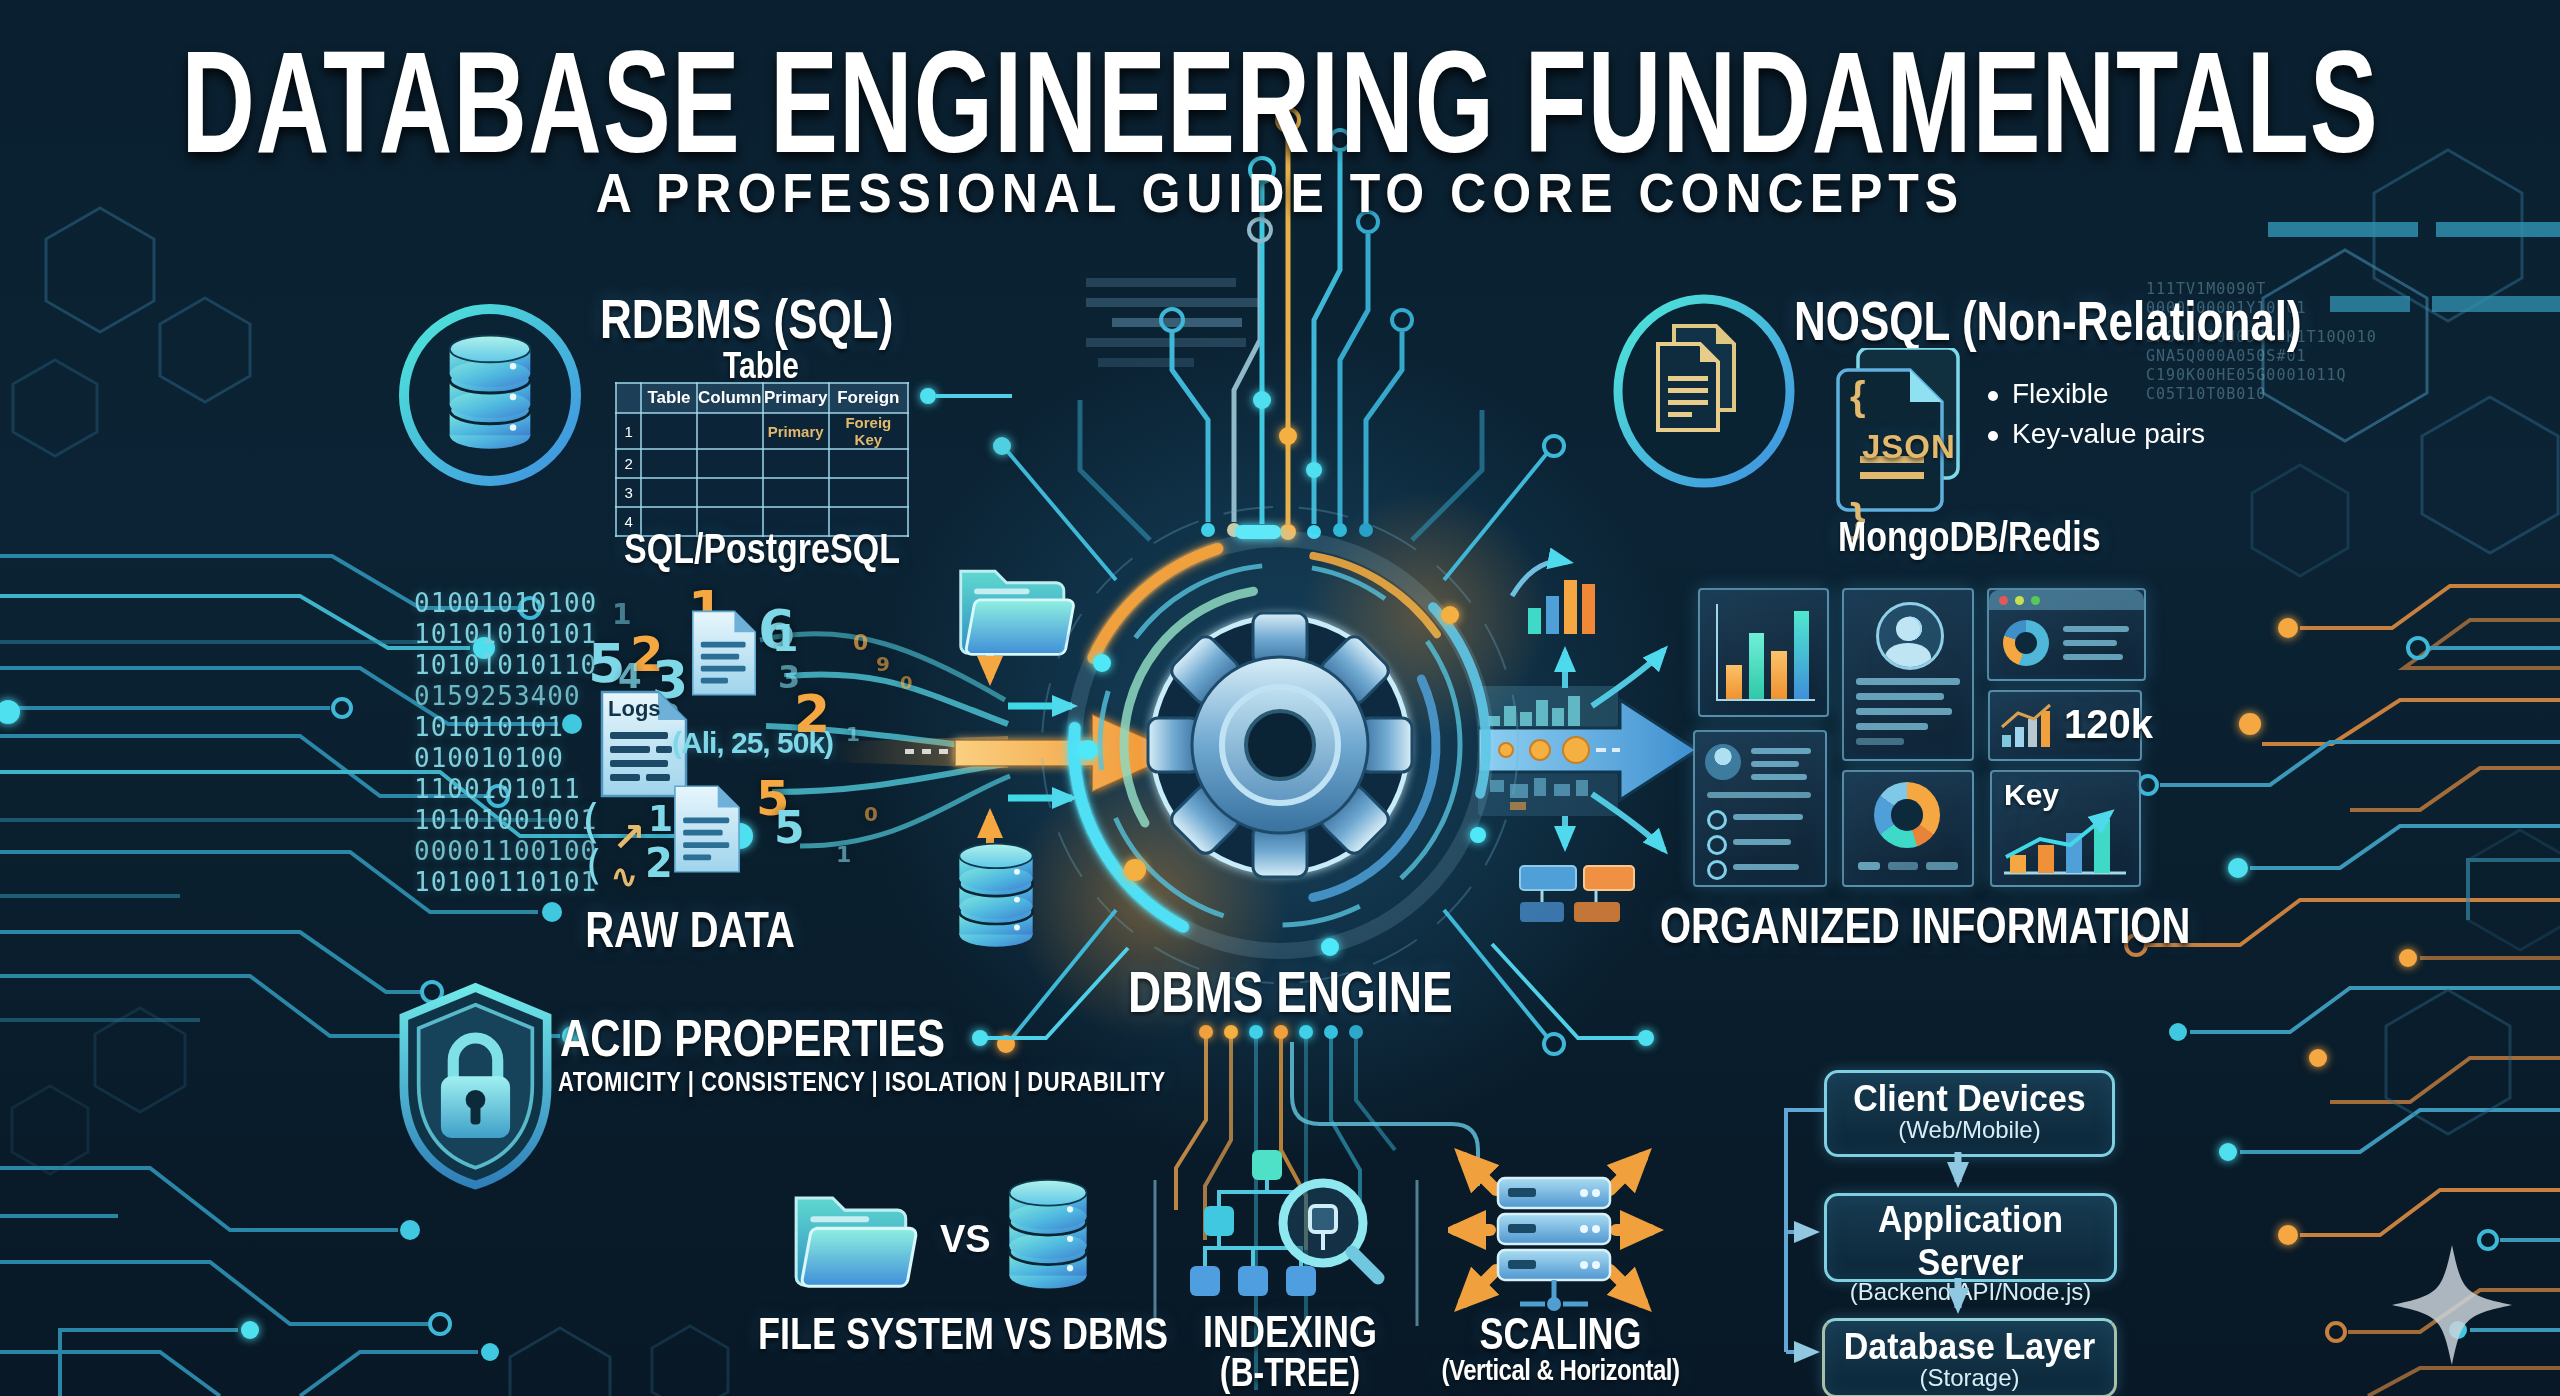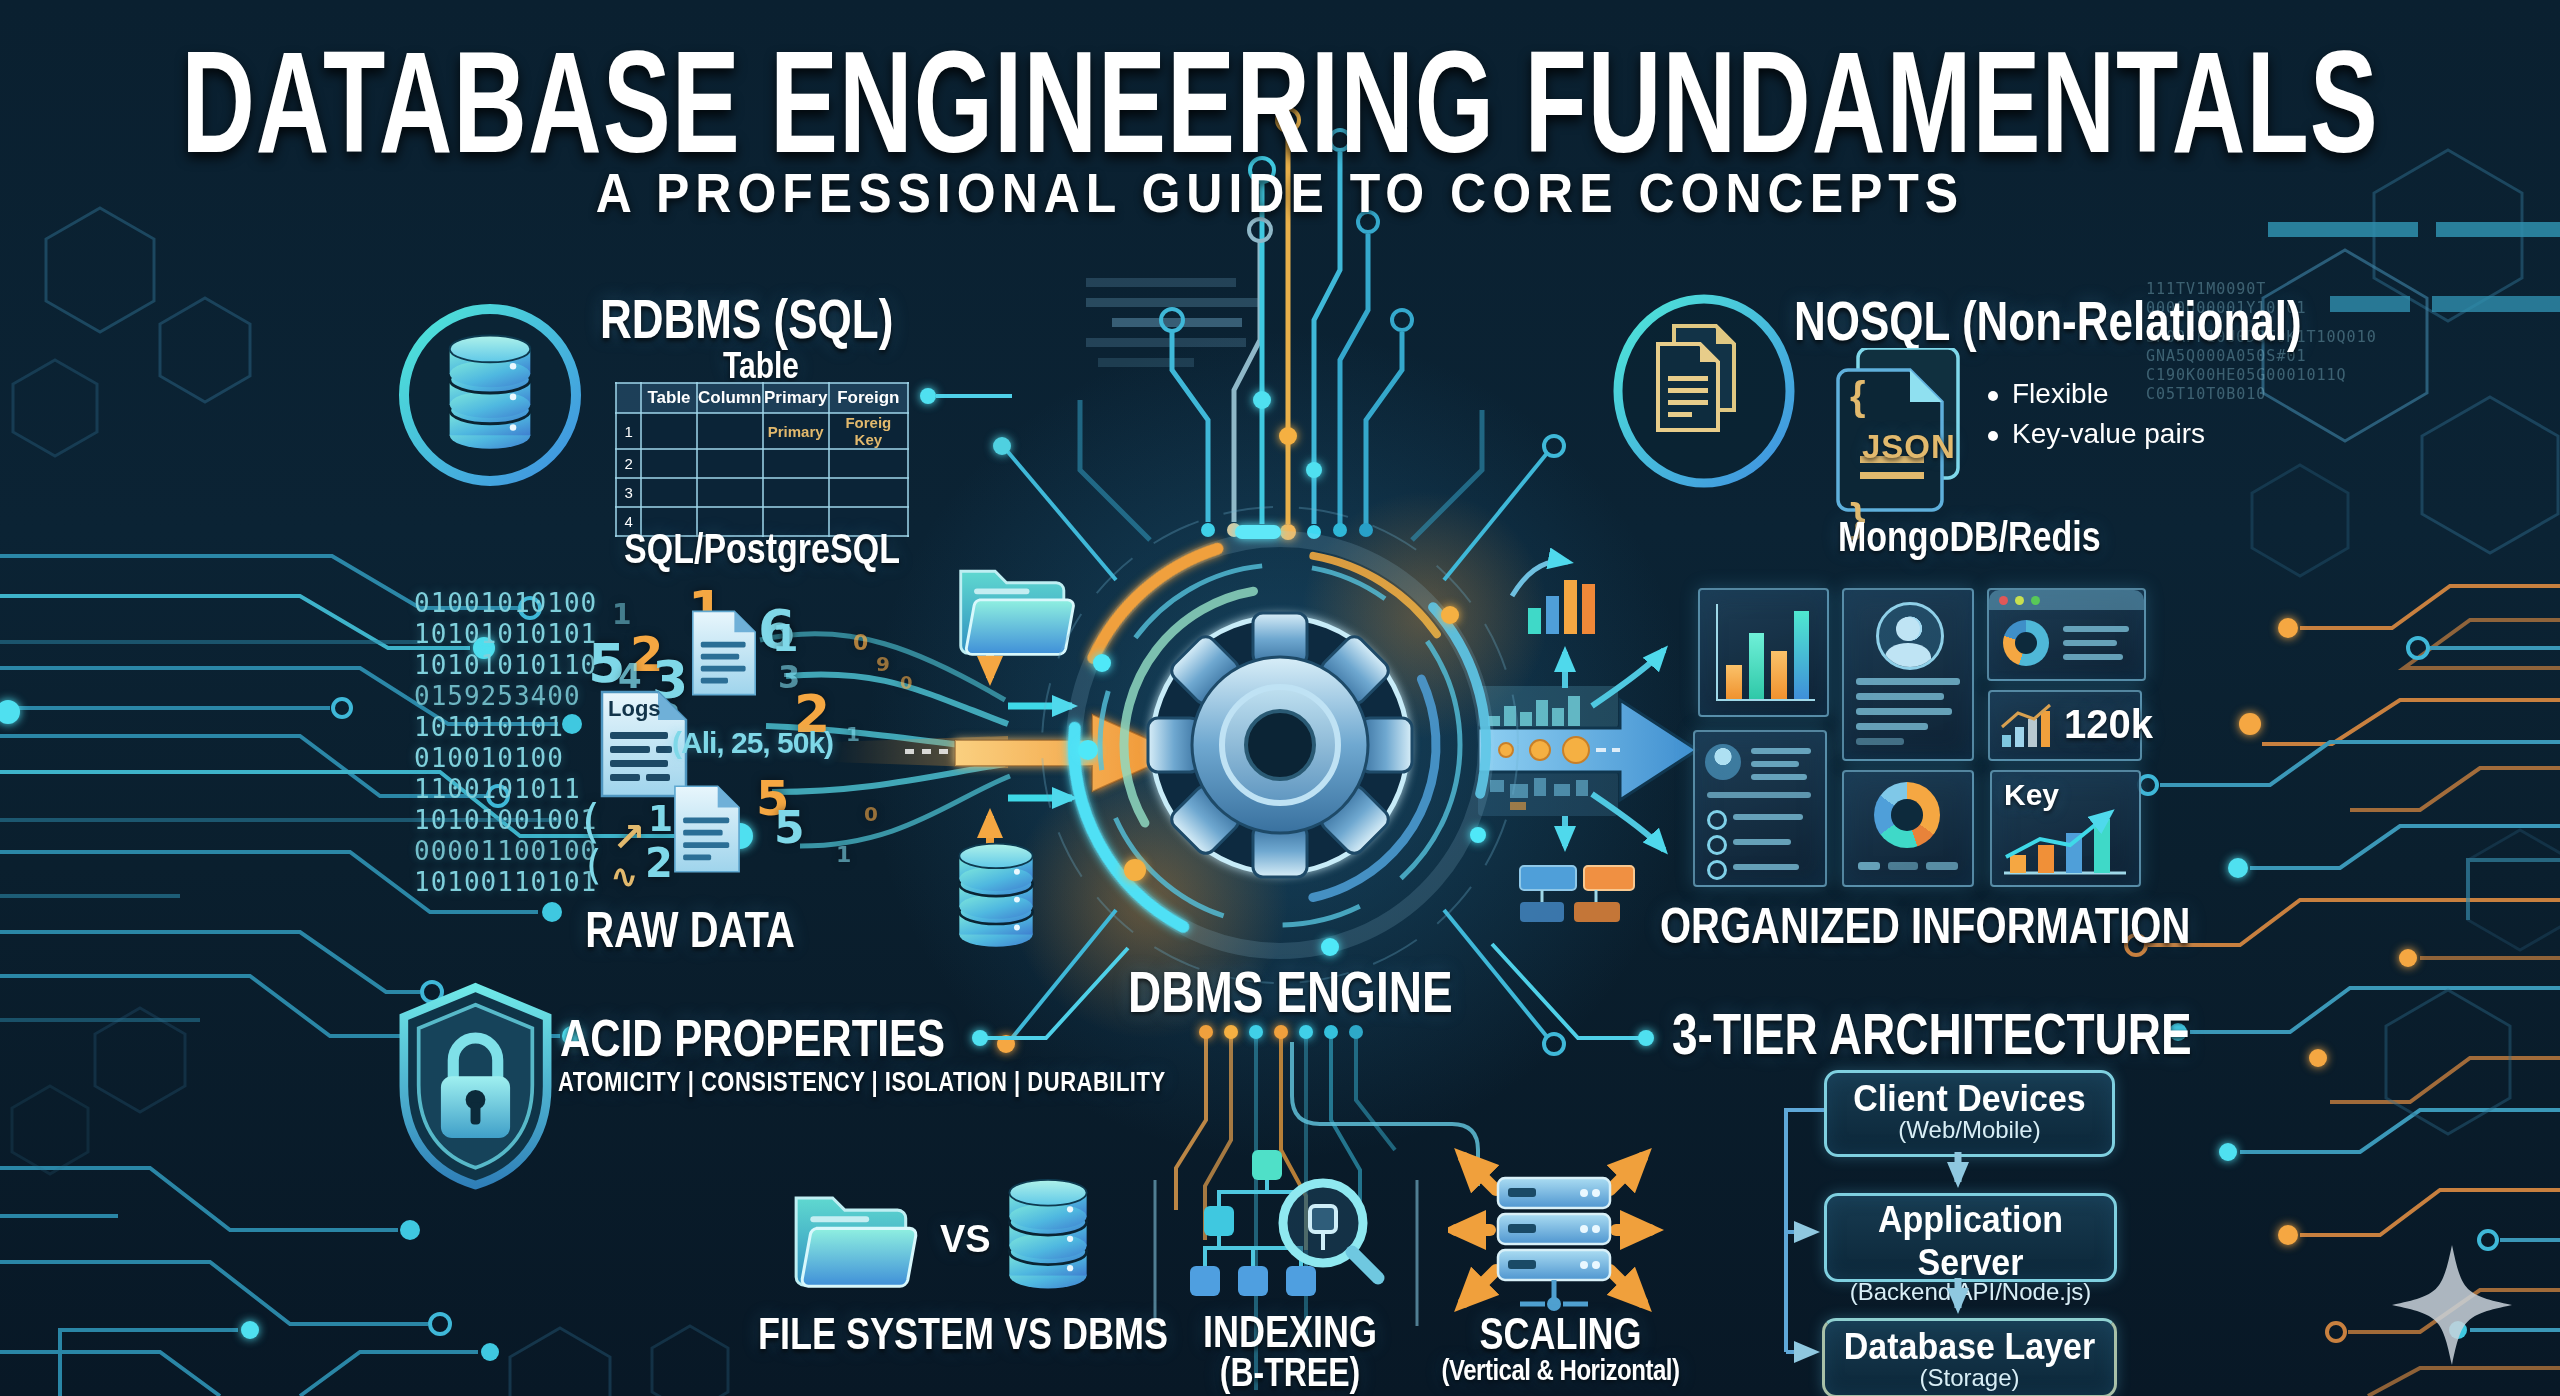--- a/index.html
+++ b/index.html
@@ -701,21 +701,20 @@
     <path d="M70 6 L128 30 V86 C128 130 104 156 70 166 C36 156 12 130 12 86 V30 Z" fill="#0f3448" stroke="url(#gShield)" stroke-width="7"></path>
     <path d="M70 20 L116 39 V85 C116 121 97 143 70 152 C43 143 24 121 24 85 V39 Z" fill="rgba(40,100,130,.35)" stroke="#5fc8d8" stroke-width="3" opacity=".9"></path>
     <path d="M52 80 v-15 a18 18 0 0 1 36 0 v15" fill="none" stroke="#7fe0e8" stroke-width="9"></path>
     <rect x="42" y="78" width="56" height="50" rx="9" fill="url(#gLock)"></rect>
     <circle cx="70" cy="97" r="8" fill="#0c2a3a"></circle>
       <rect x="66" y="99" width="8" height="18" rx="3" fill="#0c2a3a"></rect>
   </svg>
   <div class="abs" style="left:560px;top:1008px"><span class="h cond" style="font-size:42px;">ACID PROPERTIES</span></div>
   <div class="abs" style="left:558px;top:1066px"><span class="h cond" style="font-size:22px;letter-spacing:.5px;">ATOMICITY | CONSISTENCY | ISOLATION | DURABILITY</span></div>
 
-  <div class="abs" style="left:1672px;top:1000px"><span class="h cond" style="font-size:46px;">3-TIER ARCHITECTURE</span></div>
   <div class="tierbox" style="left:1824px;top:1070px;width:285px;height:81px;">
     <div class="t1">Client Devices</div>
     <div class="t2">(Web/Mobile)</div>
   </div>
   <div class="tierbox" style="left:1824px;top:1193px;width:287px;height:83px;">
     <div class="t1">Application Server</div>
     <div class="t2">(Backend API/Node.js)</div>
   </div>
   <div class="tierbox" style="left:1822px;top:1318px;width:289px;height:74px;border-color:#a8c0a8;border-top-color:#8fd0d0;">
     <div class="t1">Database Layer</div>

